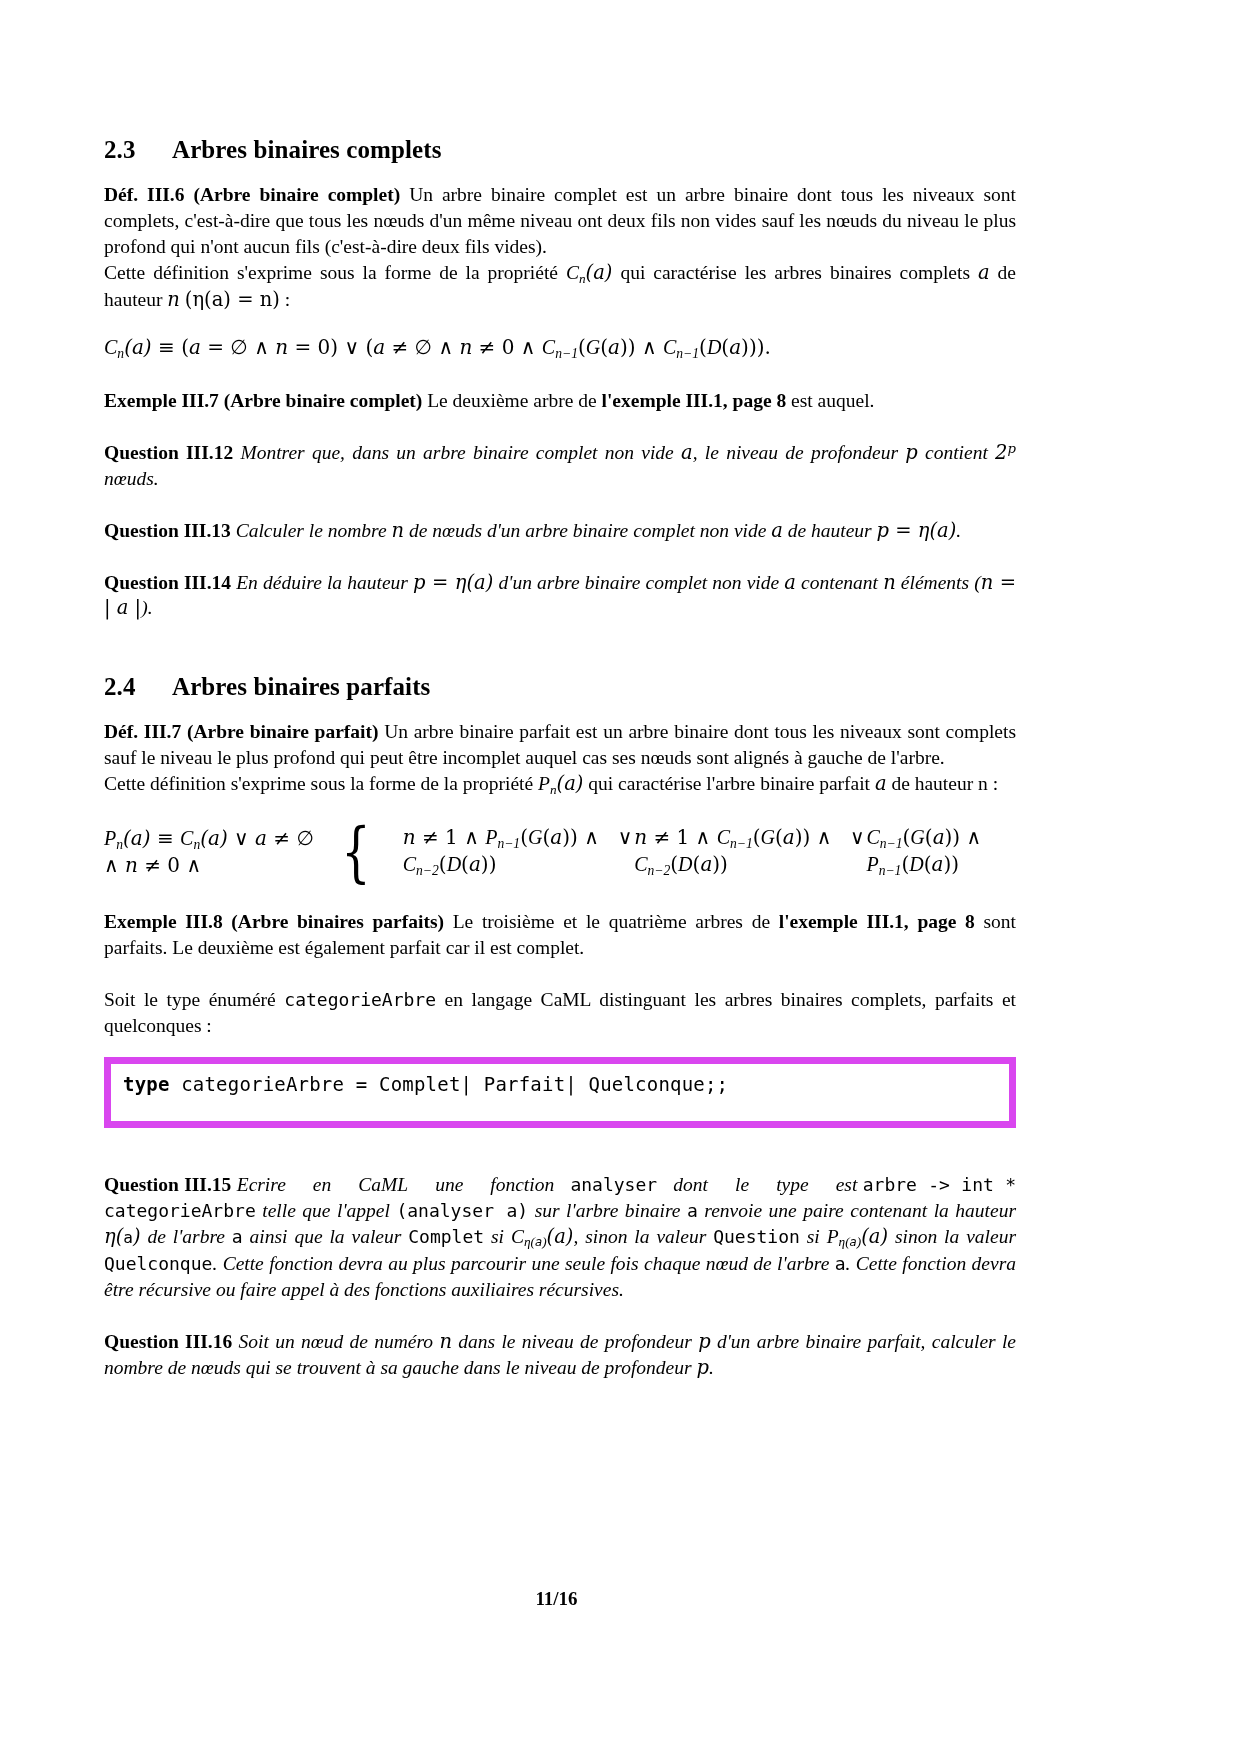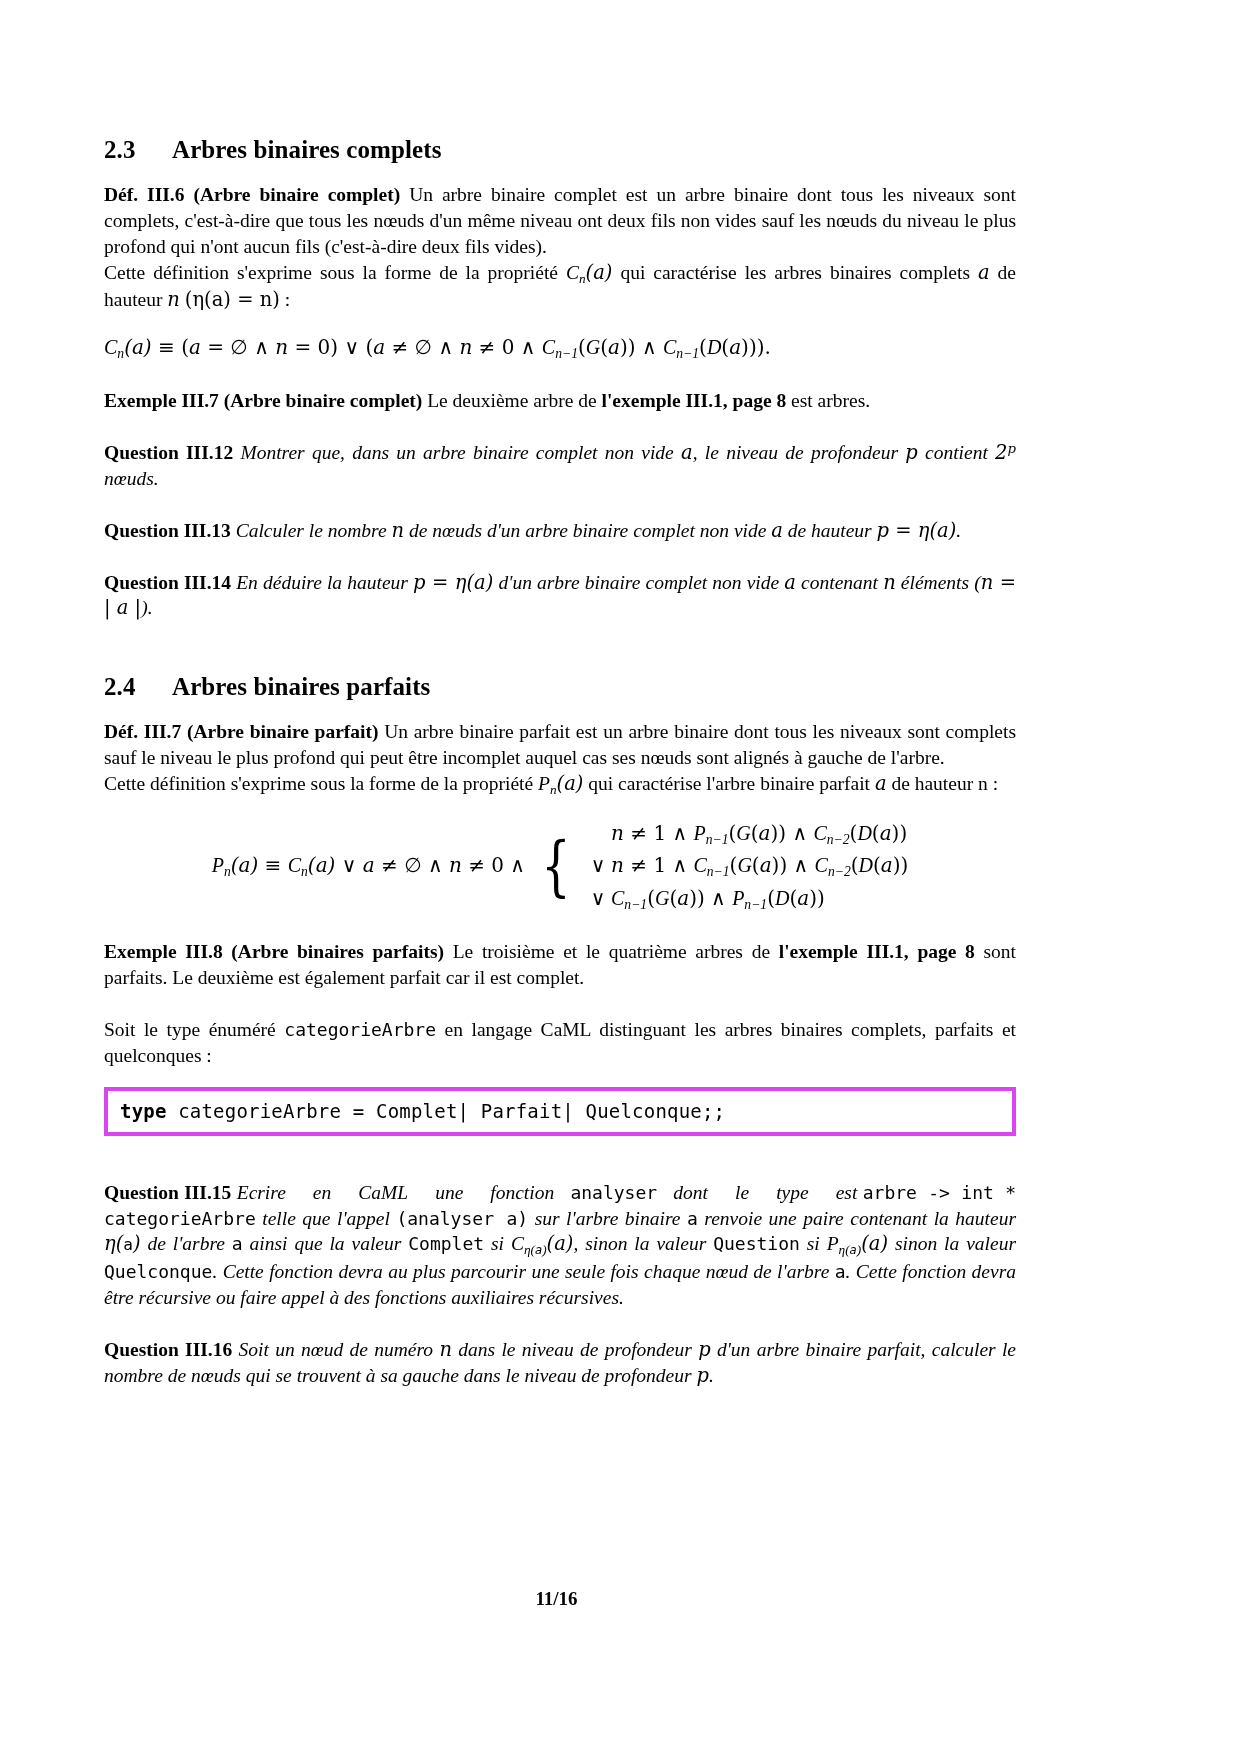--- a/index.html
+++ b/index.html
@@ -56,23 +56,23 @@
   .sup {
     font-size: 0.68em;
     vertical-align: 0.45em;
   }
   .displaymath {
     text-align: left;
     font-family: "DejaVu Serif", serif;
     font-size: 20px;
   }
   .codebox {
-    border: 4px solid #d946ef;
+    border: 7px solid #d946ef;
     box-sizing: border-box;
-    padding: 9px 12px 10px 12px;
+    padding: 9px 12px 26px 12px;
     font-family: "DejaVu Sans Mono", monospace;
     font-size: 19px;
     letter-spacing: 0.2px;
   }
   .codebox .kw { font-weight: bold; }
   .footer {
     position: absolute;
     left: 0;
     right: 7px;
     bottom: 0;
@@ -91,21 +91,21 @@
   .brace {
     font-size: 66px;
     line-height: 0.95;
     margin: 0 8px 0 10px;
     font-family: "DejaVu Serif", serif;
     transform: scaleX(0.7);
     display: inline-block;
   }
   .cases {
     display: flex;
-    flex-direction: column;
+    flex-direction: row;
     gap: 6px;
   }
   .case-row {
     display: flex;
     align-items: baseline;
   }
   .case-op {
     display: inline-block;
     width: 26px;
     text-align: center;
@@ -137,21 +137,21 @@
   <div class="spacer-22"></div>
 
   <div class="displaymath">
     <span class="cal">C<span class="sub">n</span></span><span class="mathit">(a)</span> ≡ (<span class="mathit">a</span> = ∅ ∧ <span class="mathit">n</span> = 0) ∨ (<span class="mathit">a</span> ≠ ∅ ∧ <span class="mathit">n</span> ≠ 0 ∧ <span class="cal">C<span class="sub">n−1</span></span>(<span class="cal">G</span>(<span class="mathit">a</span>)) ∧ <span class="cal">C<span class="sub">n−1</span></span>(<span class="cal">D</span>(<span class="mathit">a</span>))).
   </div>
 
   <div class="spacer-26"></div>
 
   <p class="para">
     <span class="b">Exemple III.7 (Arbre binaire complet)</span>
-    <span>Le deuxième arbre de </span><span class="b">l'exemple III.1, page 8</span><span> est arbres.</span>
+    <span>Le deuxième arbre de </span><span class="b">l'exemple III.1, page 8</span><span> est auquel.</span>
   </p>
 
   <div class="spacer-26"></div>
 
   <p class="para">
     <span class="b">Question III.12</span>
     <span class="it">Montrer que, dans un arbre binaire complet non vide <span class="mathit">a</span>, le niveau de profondeur <span class="mathit">p</span> contient <span class="math">2<span class="sup">p</span></span> nœuds.</span>
   </p>
 
   <div class="spacer-26"></div>

